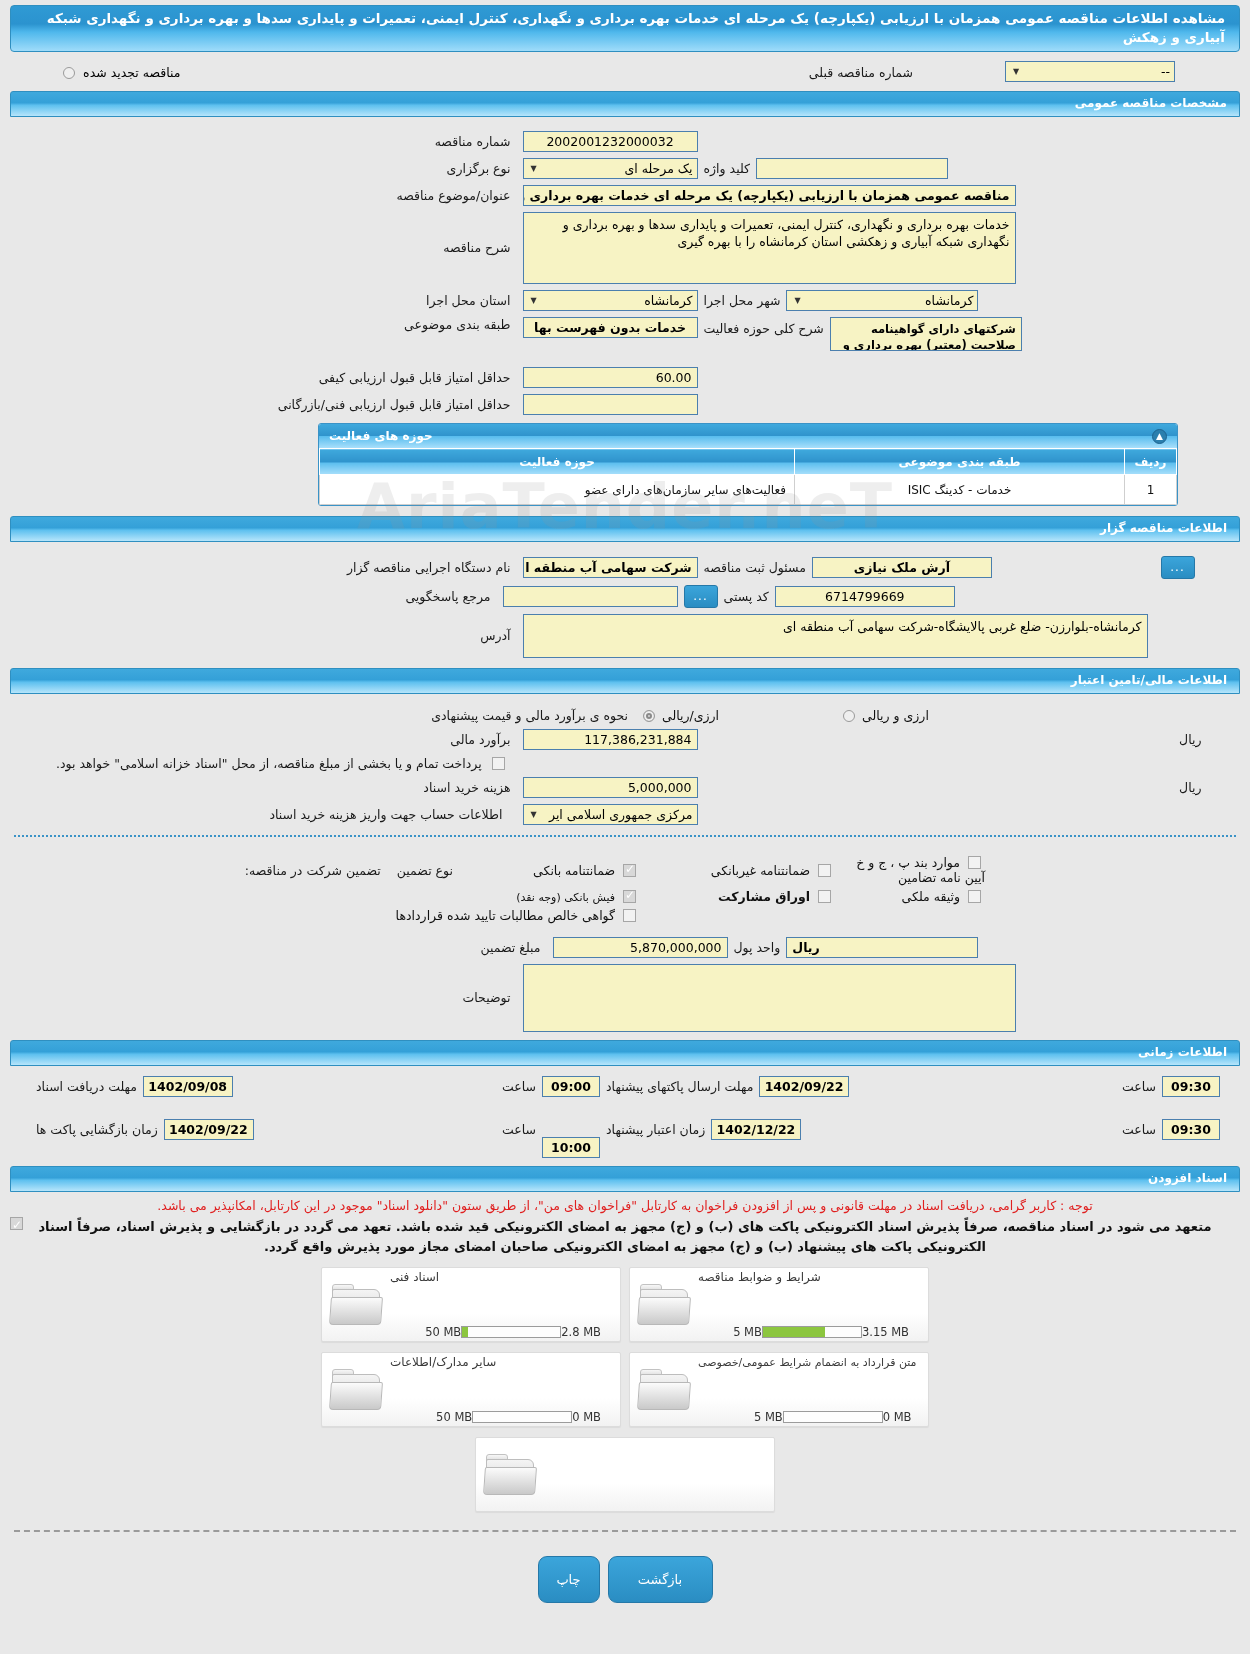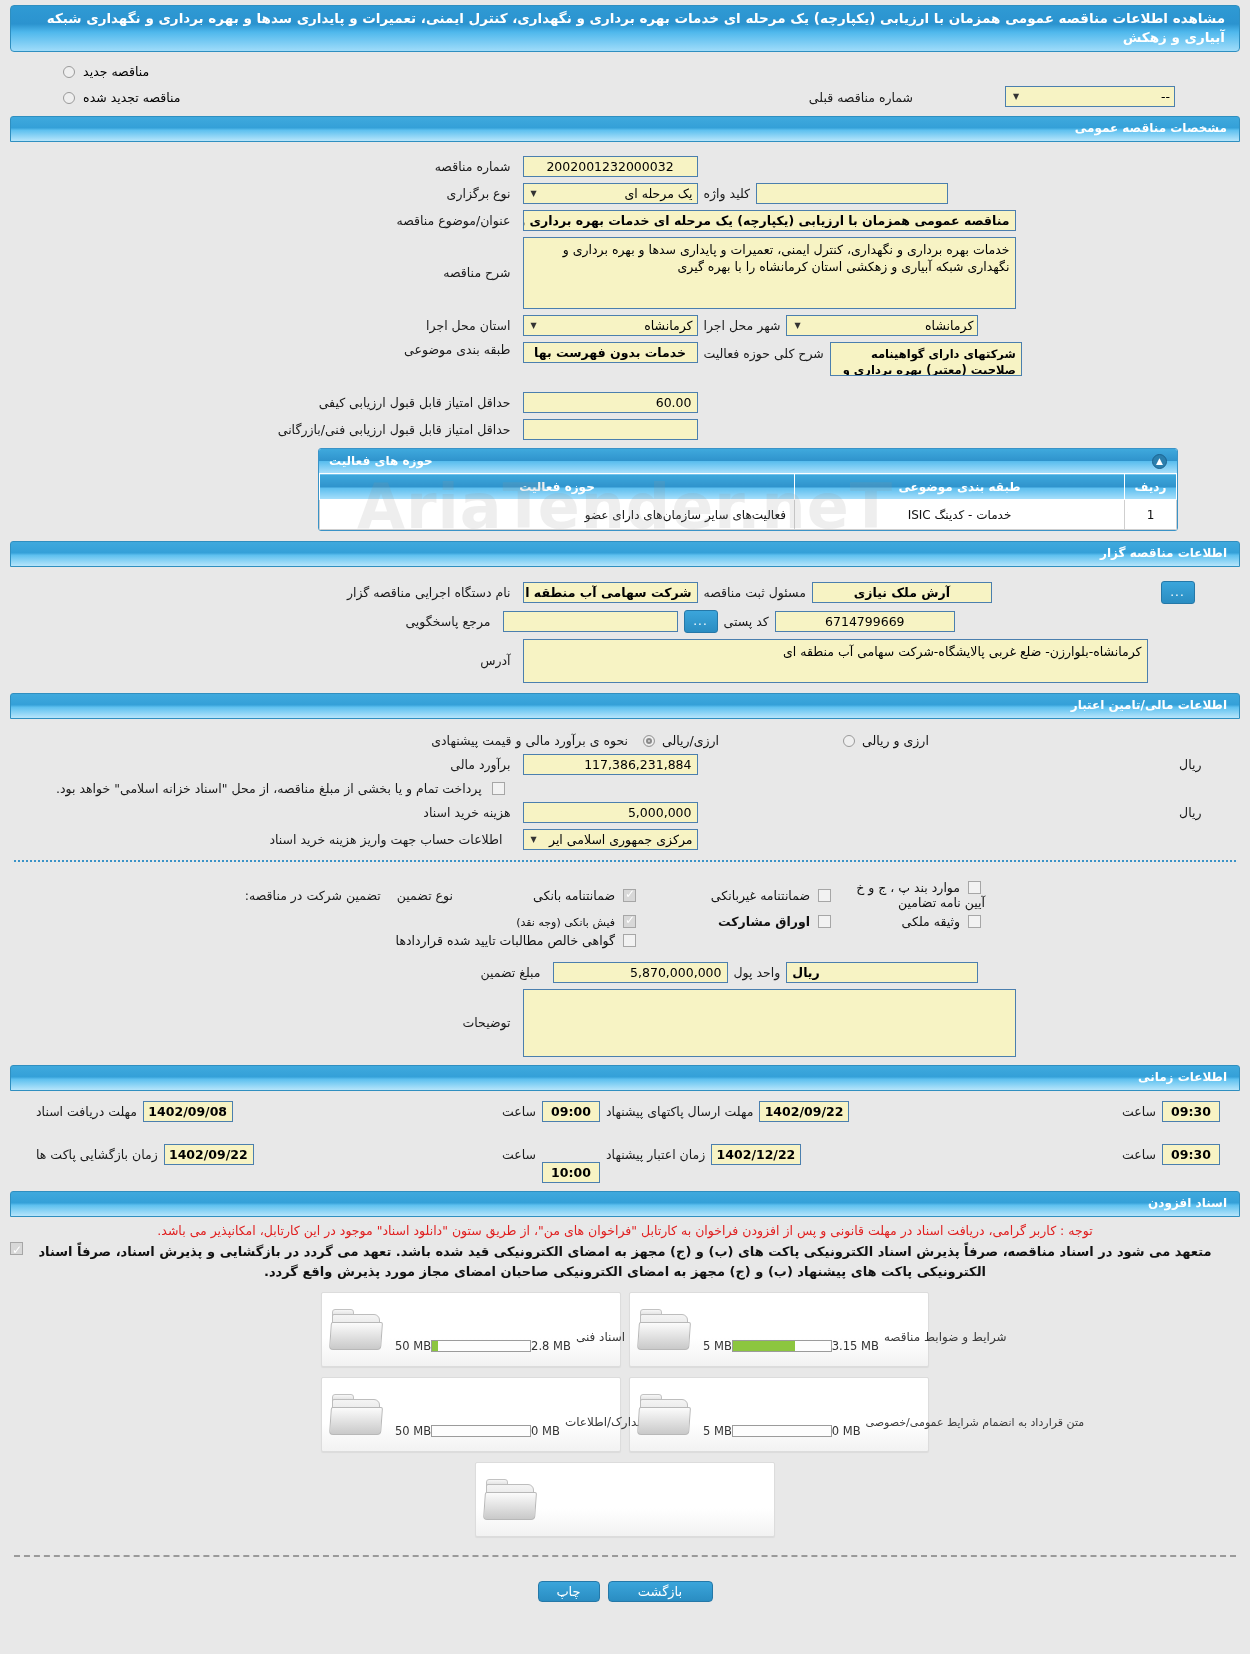--- a/index.html
+++ b/index.html
@@ -228,21 +228,21 @@
     border-radius: 2px;
     display: flex;
     flex-direction: row-reverse;
     align-items: center;
     padding: 6px 8px;
     box-shadow: 0 1px 1px rgba(0,0,0,.06);
   }
   .card .ctext {
     flex: 1;
     display: flex;
-    flex-direction: row;
+    flex-direction: column;
     align-items: flex-end;
     justify-content: center;
     padding: 0 6px;
   }
   .card .cname {
     font-size: 12px;
     color: #3a3a3a;
     margin-bottom: 9px;
     text-align: right;
     white-space: nowrap;
@@ -302,24 +302,24 @@
   .btns {
     display: flex;
     flex-direction: row;
     justify-content: center;
     gap: 8px;
     padding: 12px 0 18px 0;
   }
   .btn {
     background: linear-gradient(to bottom,#3ba5db,#2a8dc2);
     border: 1px solid #2578a8;
-    border-radius: 4px;
+    border-radius: 9px;
     color: #fff;
     font-size: 13px;
-    padding: 2px 0;
+    padding: 15px 0;
     text-align: center;
     width: 105px;
   }
   .btn.small { width: 62px; }
 
   
   .dots {
     width: 34px; height: 23px;
     background: linear-gradient(to bottom,#3ba5db,#2a8dc2);
     border: 1px solid #2578a8;
@@ -347,26 +347,20 @@
   }
 </style>
 </head>
 <body>
 
 <div class="page">
 
   <div class="bar title-bar">مشاهده اطلاعات مناقصه عمومی همزمان با ارزیابی (یکپارچه) یک مرحله ای خدمات بهره برداری و نگهداری، کنترل ایمنی، تعمیرات و پایداری سدها و بهره برداری و نگهداری شبکه آبیاری و زهکش</div>
 
   <div style="padding:6px 0 0 0;">
-    <div style="display:flex;flex-direction:row;justify-content:flex-start;align-items:center;padding:3px 0;">
-      <div style="width:100%;text-align:left;padding-left:60px;">
-        <span style="font-size:12.5px;">مناقصه جدید</span>
-        <span class="radio"></span>
-      </div>
-    </div>
     <div style="display:flex;flex-direction:row;align-items:center;padding:3px 0;">
       <div style="width:250px;margin-right:75px;">
         <div class="sel" style="width:170px;">
           <span class="arrow">▼</span>
           <span>--</span>
         </div>
       </div>
       <div style="flex:1;text-align:right;padding-right:6px;">
         <span class="lbl">شماره مناقصه قبلی</span>
       </div>

